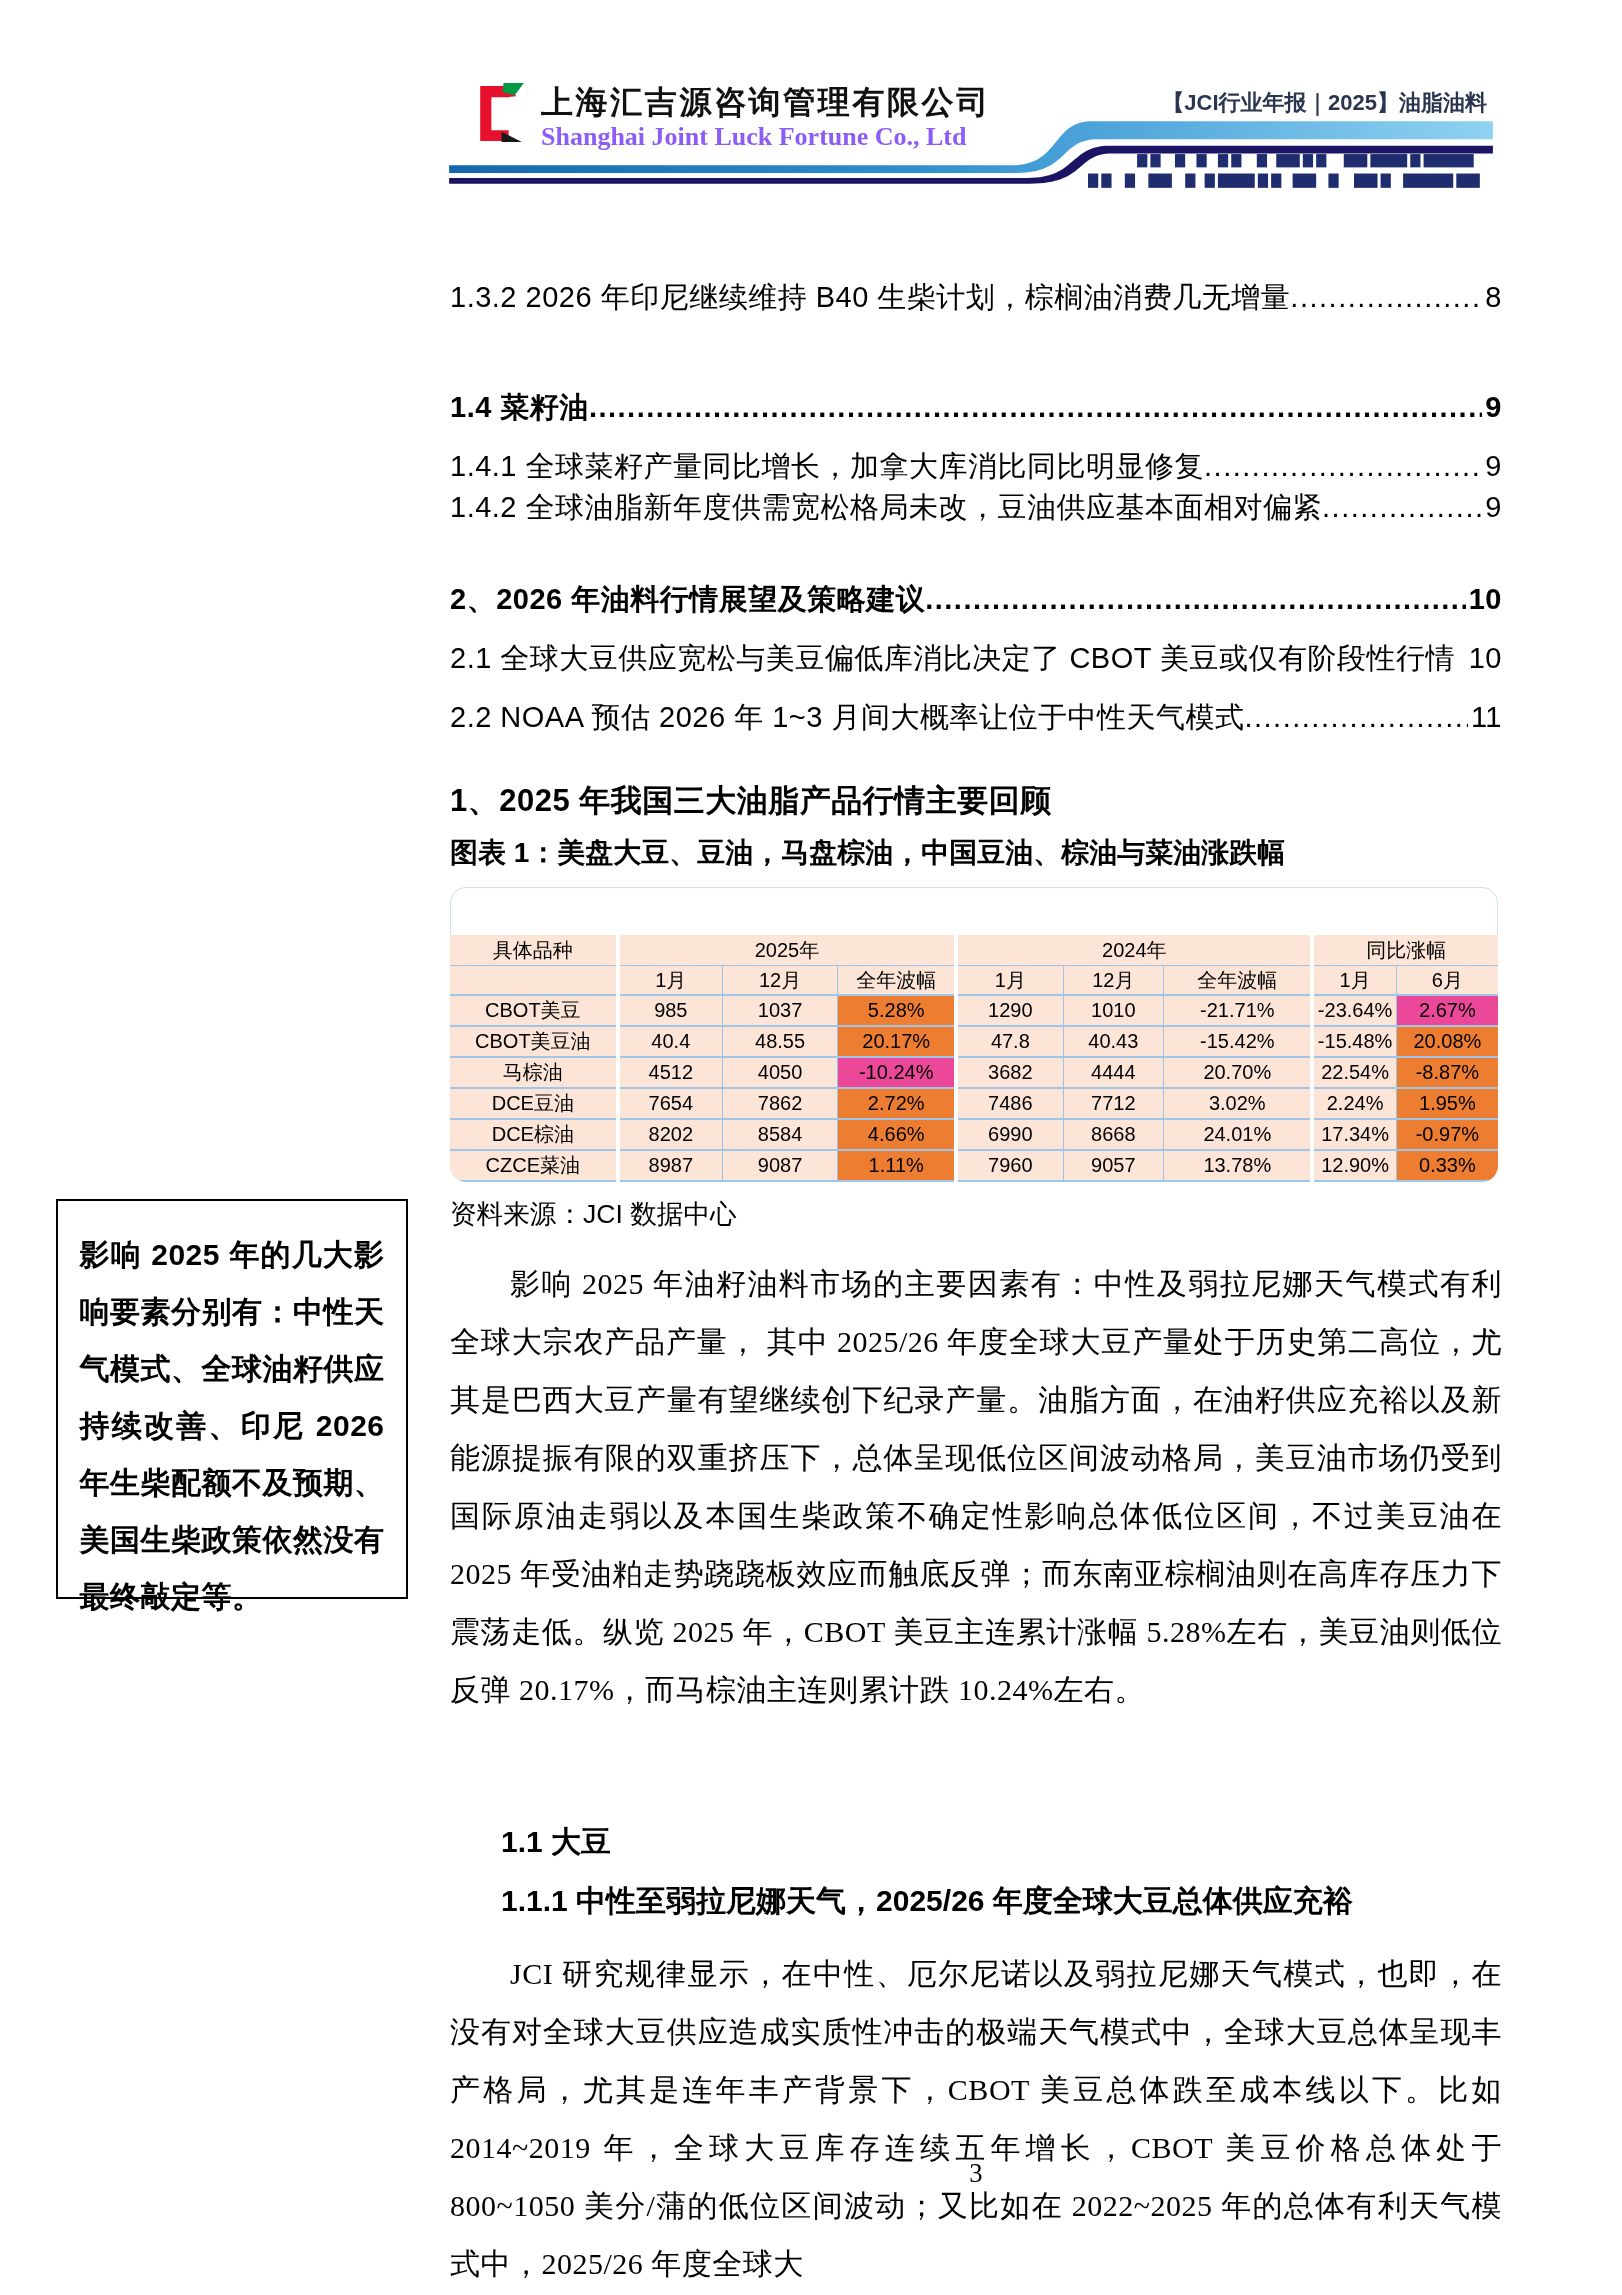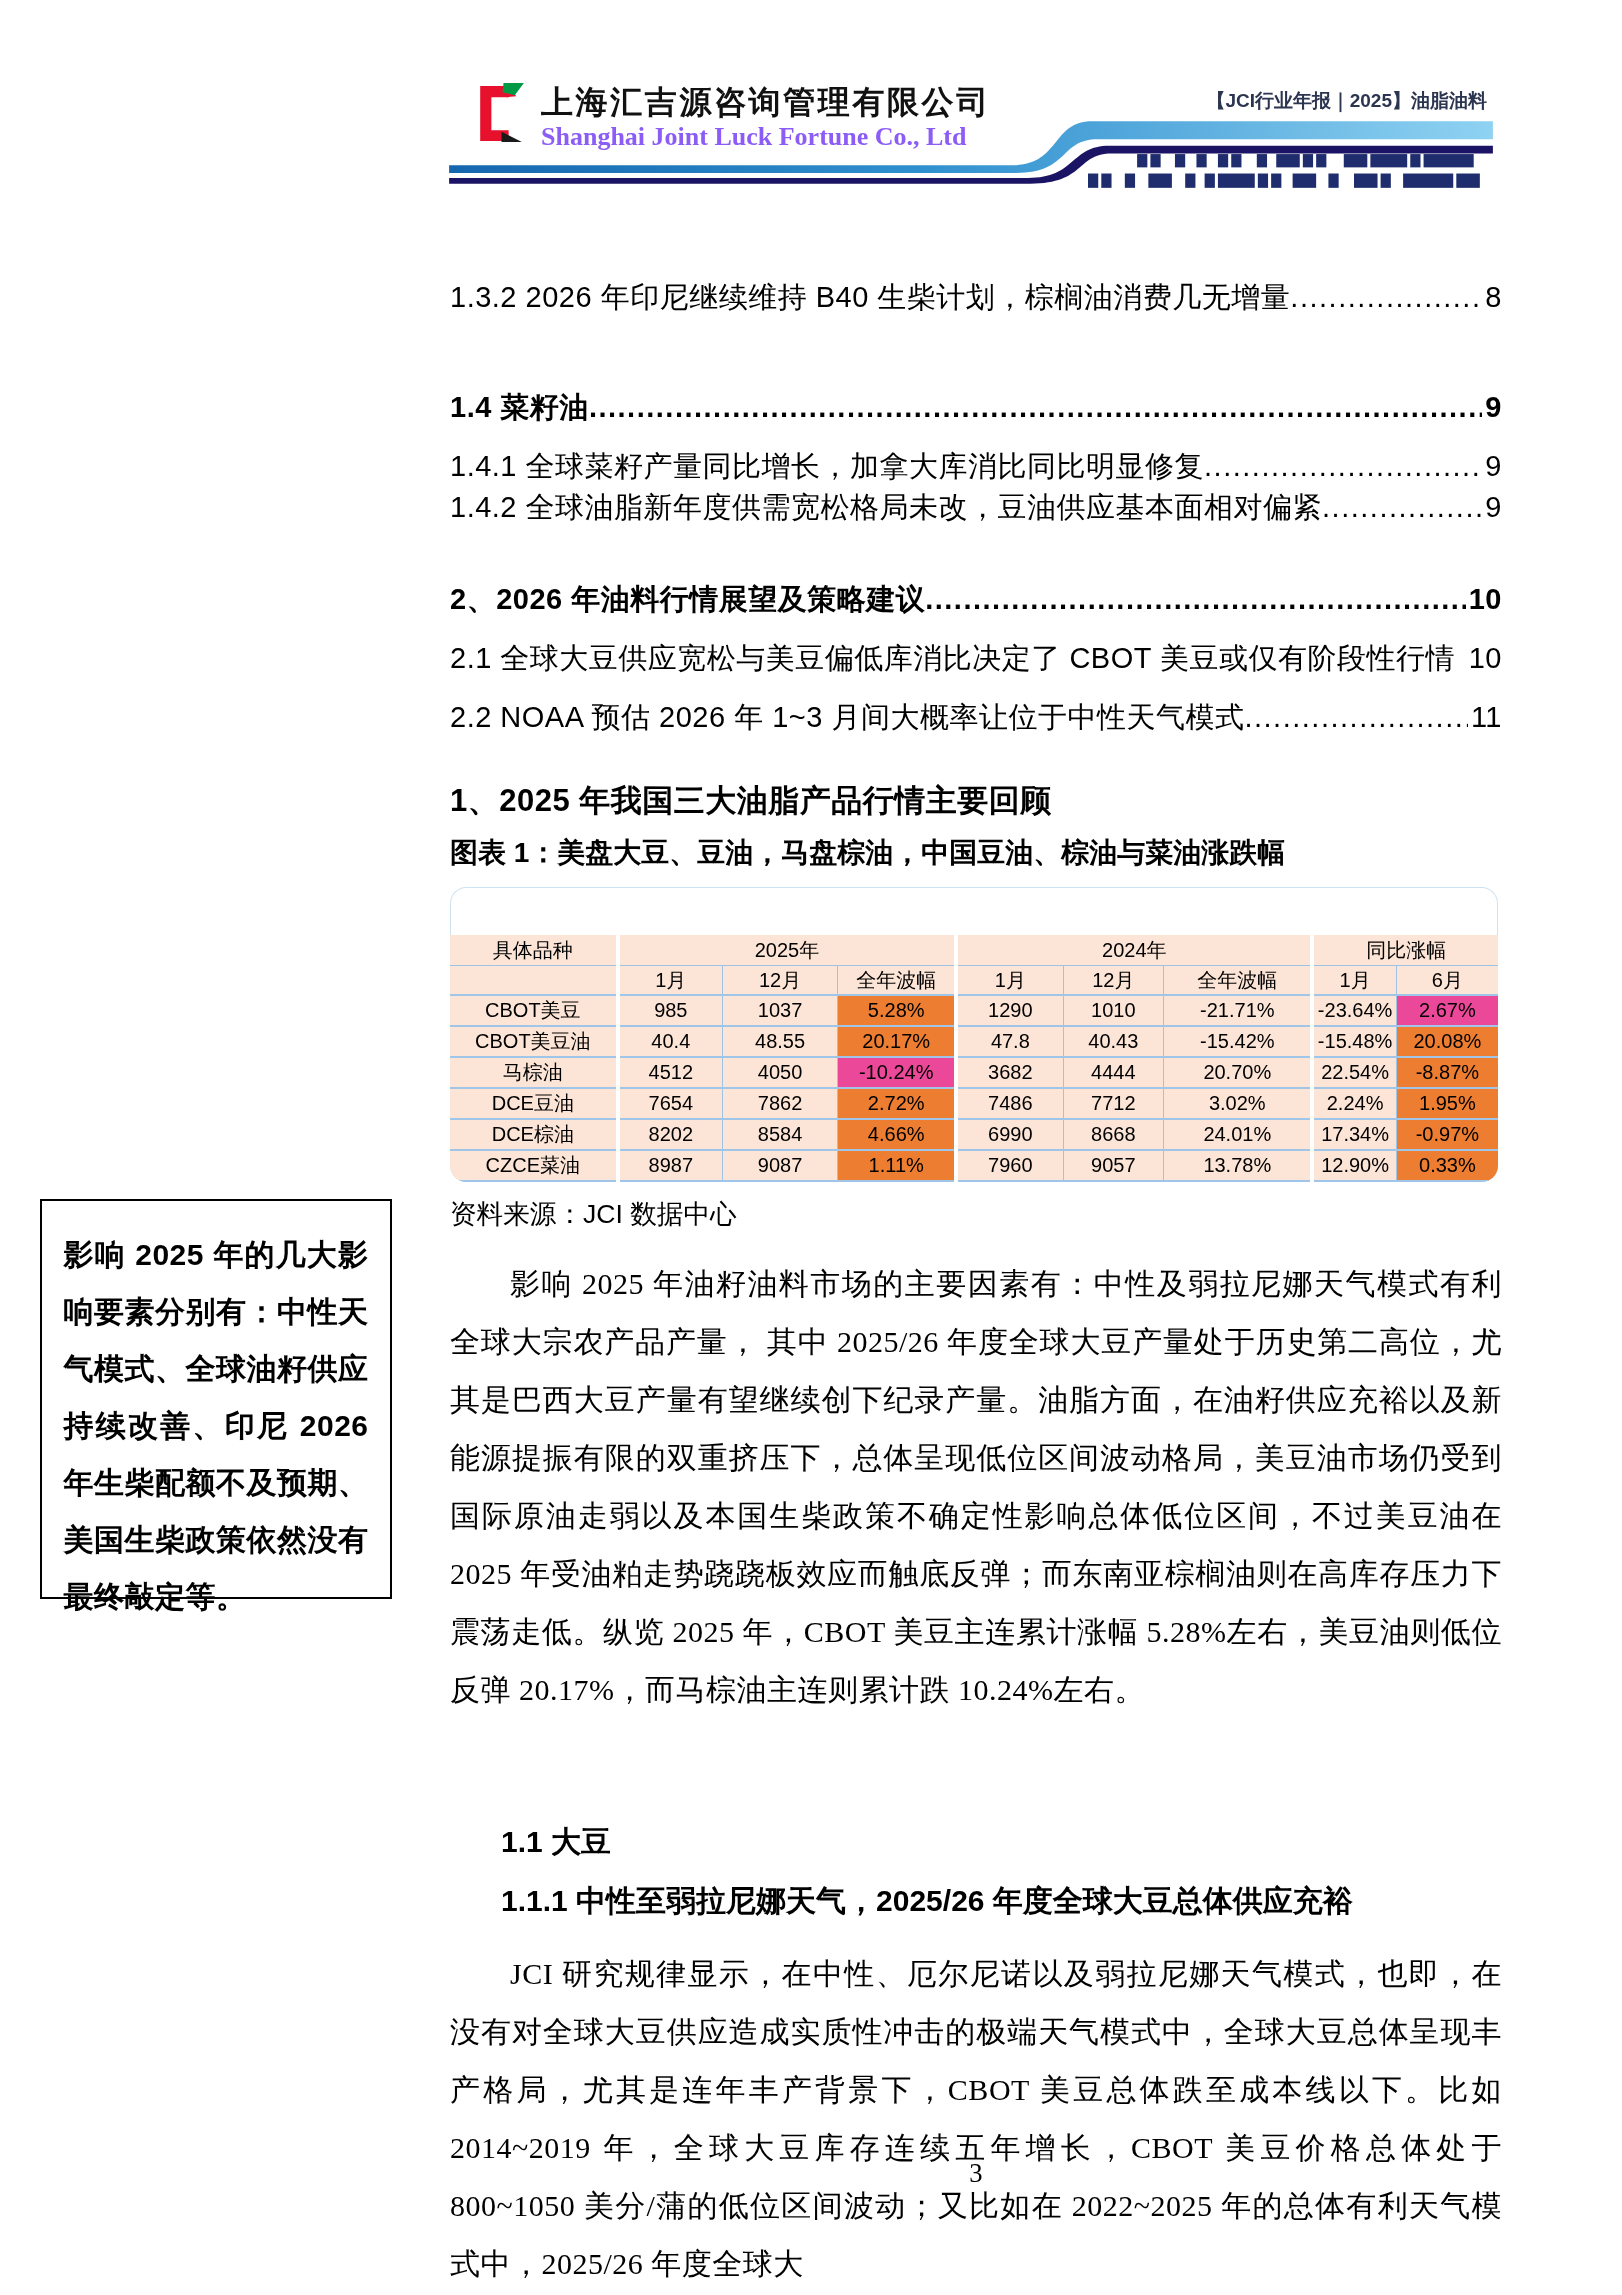--- a/index.html
+++ b/index.html
@@ -7,21 +7,21 @@
     position:relative;width:1623px;height:2295px;background:#ffffff;
     font-family:"Liberation Sans","DejaVu Sans",sans-serif;color:#000;overflow:hidden;
   }
   
   .hdr{position:absolute;left:0;top:0;width:100%;height:225px;}
   .logo{position:absolute;left:469px;top:81px;width:62px;height:65px;}
   .co-cn{position:absolute;left:541px;top:81px;width:475px;font-size:32px;font-weight:700;
          letter-spacing:2.6px;color:#111;white-space:nowrap;}
   .co-en{position:absolute;left:541px;top:122px;width:475px;font-family:"Liberation Serif","DejaVu Serif",serif;
          font-size:26px;font-weight:700;color:#8b5cf6;white-space:nowrap;}
-  .tag{position:absolute;right:136px;top:88px;font-size:19px;font-weight:700;color:#2c3550;white-space:nowrap;}
+  .tag{position:absolute;right:136px;top:88px;font-size:22px;font-weight:700;color:#2c3550;white-space:nowrap;}
   .swoosh{position:absolute;left:444px;top:113px;width:1054px;height:82px;}
   .barcode{position:absolute;left:1088px;top:153px;width:399px;height:40px;}
   
   .content{position:absolute;left:450px;top:277px;width:1052px;}
   .toc-line{display:flex;align-items:baseline;font-size:29px;line-height:41px;font-weight:500;
             letter-spacing:0.5px;white-space:nowrap;}
   .toc-line.bold{font-weight:700;}
   .toc-line .lbl{flex:0 0 auto;}
   .toc-line .leader{flex:1 1 auto;overflow:hidden;white-space:nowrap;min-width:0;}
   .toc-line .leader::after{content:"..........................................................................................................................................................";letter-spacing:1.5px;}
@@ -44,21 +44,21 @@
   table.grid td.g,table.grid th.g{background:#ec4899;}
   table.grid tbody tr:last-child td{border-bottom:2px double #9fc5e8;}
   .src{margin:13.3px 0 0 0;font-size:26.6px;line-height:36px;font-weight:500;}
   
   .body-para{margin:23px 0 0 0;font-family:"Liberation Serif","DejaVu Serif",serif;
              font-size:30px;line-height:58px;text-align:justify;text-indent:2em;
              letter-spacing:0.5px;font-weight:500;}
   .sub-h1{margin:102px 0 0 51px;font-size:30px;line-height:42px;font-weight:700;}
   .sub-h2{margin:17.4px 0 0 51px;font-size:30px;line-height:42px;font-weight:700;}
   
-  .note-box{position:absolute;left:40px;top:1199px;width:352px;height:400px;
+  .note-box{position:absolute;left:56px;top:1199px;width:352px;height:400px;
             border:2.6px solid #000;background:#fff;box-sizing:border-box;padding:24.5px 21.5px;}
   .note-box p{margin:0;font-size:30px;line-height:57px;text-align:justify;font-weight:600;
               letter-spacing:0.5px;}
   
   .pageno{position:absolute;left:450px;top:2158px;width:1052px;text-align:center;
           font-size:26.6px;font-family:"Liberation Serif","DejaVu Serif",serif;}
 </style>
 </head>
 <body>
 

